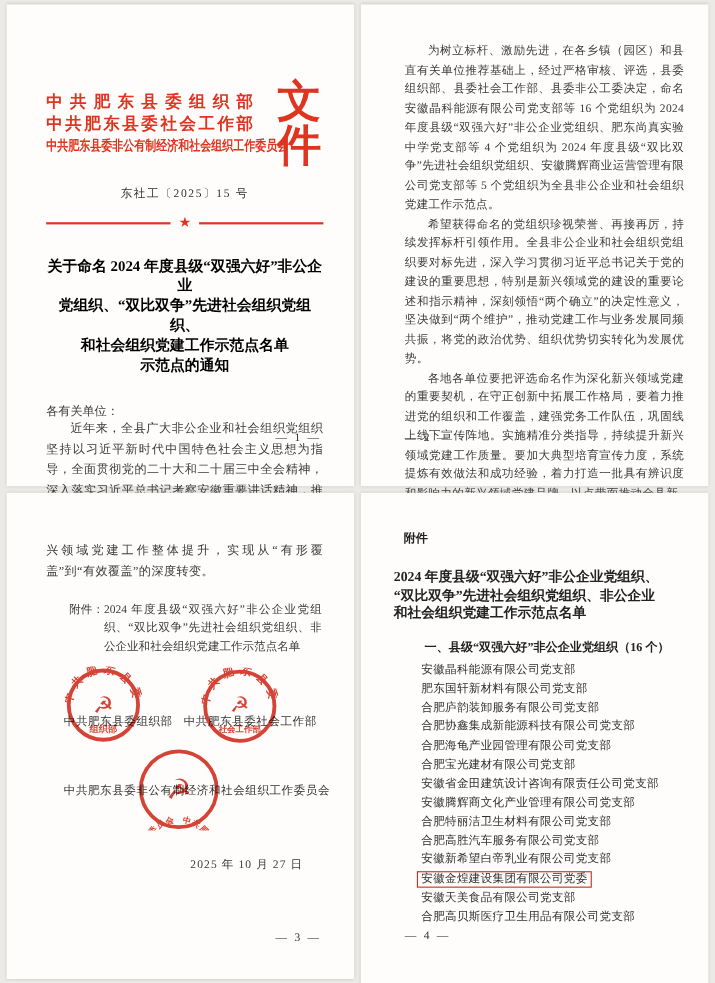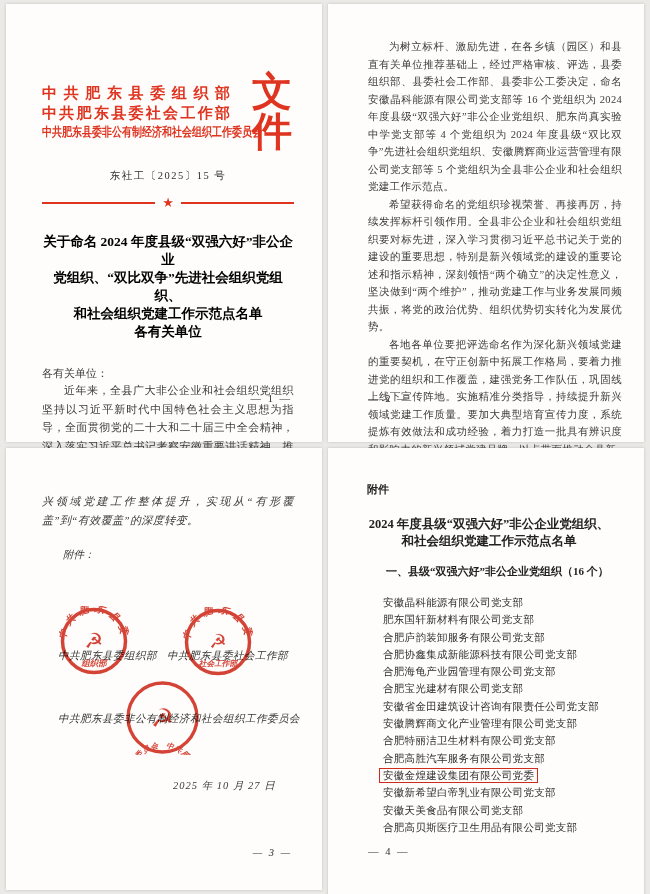--- a/index.html
+++ b/index.html
@@ -1,21 +1,21 @@
 <!DOCTYPE html>
 <html><head>
 <meta charset="utf-8">
 <style>
   * { margin:0; padding:0; box-sizing:border-box; }
   body { background:#e8e7e4; font-family:"Liberation Serif","DejaVu Serif",serif; }
   .canvas { position:relative; width:650px; height:894px; background:#eceae7; overflow:hidden; }
   .page { position:absolute; background:#fefdfb; box-shadow:0 0 3px rgba(0,0,0,.18); color:#3a3a3a; }
   .page1 { left:6px;  top:4px;   width:316px; height:438px; padding:68px 28px 0 36px; }
   .page2 { left:328px; top:4px;  width:316px; height:438px; padding:34px 22px 16px 40px; }
-  .page3 { left:6px;  top:448px; width:316px; height:442px; padding:44px 28px 16px 36px;font-style:italic; }
+  .page3 { left:6px;  top:448px; width:316px; height:442px; padding:44px 28px 16px 36px; }
   .page4 { left:328px; top:448px; width:316px; height:504px; padding:34px 24px 0 30px; }
 
   
   .letterhead { display:flex; align-items:center; }
   .hl-lines { width:192px; }
   .hl { color:#df3420; font-weight:bold; }
   .hl1,.hl2 { font-size:15px; line-height:20px; width:188px; text-align:justify; text-align-last:justify; }
   .hl3 { font-size:12.5px; line-height:19px; white-space:nowrap; transform:scaleX(.80); transform-origin:left center; }
   .wenjian { color:#df3420; font-weight:900; font-size:40px; line-height:40px; margin-left:0; letter-spacing:2px;text-align:right; }
   .doc-number { margin-top:17px; text-align:center; font-size:10.5px; letter-spacing:1.5px; color:#2f2f2f; }
@@ -47,23 +47,23 @@
   .pgnum { position:absolute; font-size:10.5px; letter-spacing:2px; color:#333; }
   .pg-r { right:30px; }
   .pg-l { left:40px; }
   .page1 .pgnum { top:389px; }
   .page2 .pgnum { top:389px; }
   .page3 .pgnum { top:399px; }
   .page4 .pgnum { top:398px; }
 
   
   .attach-label { font-weight:bold; font-size:11px; margin-left:9px; color:#222; }
-  .p4-title { margin-top:19px; text-align:center; font-weight:bold; font-size:12.5px; line-height:16.5px; color:#222; }
+  .p4-title { margin-top:19px; text-align:left; font-weight:bold; font-size:12.5px; line-height:16.5px; color:#222; }
   .section-head { margin-top:15px; margin-left:28px; font-weight:bold; font-size:11px; color:#222; }
-  .company-list { margin-top:15px; margin-left:25px; list-style:none; }
+  .company-list { margin-top:5px; margin-left:25px; list-style:none; }
   .company-list li { font-size:10.5px; line-height:17.3px; letter-spacing:.3px; color:#2f2f2f; }
   .highlight-box { display:inline-block; border:1.5px solid #cf2a1b; padding:0 3px; margin-left:-4px; line-height:13px; }
 </style>
 </head>
 <body>
 
 <div class="canvas">
 
   <section class="page page1">
     <div class="letterhead">
@@ -77,38 +77,39 @@
     <div class="doc-number">东社工〔2025〕15 号</div>
     <div class="star-rule">
       <span class="bar"></span>
       <span class="star">★</span>
       <span class="bar"></span>
     </div>
     <h1 class="doc-title">
       <span style="display:block">关于命名 2024 年度县级“双强六好”非公企业</span>
       <span style="display:block">党组织、“双比双争”先进社会组织党组织、</span>
       <span style="display:block">和社会组织党建工作示范点名单</span>
-      <span style="display:block">各有关单位</span>
+      <span style="display:block">示范点的通知</span>
     </h1>
     <div class="salutation">各有关单位：</div>
     <p class="body-para">近年来，全县广大非公企业和社会组织党组织坚持以习近平新时代中国特色社会主义思想为指导，全面贯彻党的二十大和二十届三中全会精神，深入落实习近平总书记考察安徽重要讲话精神，推动新兴领域党建工作高质量发展，涌现出了一批先进典型。</p>
     <div class="pgnum pg-r">— 1 —</div>
   </section>
 
   <section class="page page2">
     <p class="body-para">为树立标杆、激励先进，在各乡镇（园区）和县直有关单位推荐基础上，经过严格审核、评选，县委组织部、县委社会工作部、县委非公工委决定，命名安徽晶科能源有限公司党支部等 16 个党组织为 2024 年度县级“双强六好”非公企业党组织、肥东尚真实验中学党支部等 4 个党组织为 2024 年度县级“双比双争”先进社会组织党组织、安徽腾辉商业运营管理有限公司党支部等 5 个党组织为全县非公企业和社会组织党建工作示范点。</p>
     <p class="body-para">希望获得命名的党组织珍视荣誉、再接再厉，持续发挥标杆引领作用。全县非公企业和社会组织党组织要对标先进，深入学习贯彻习近平总书记关于党的建设的重要思想，特别是新兴领域党的建设的重要论述和指示精神，深刻领悟“两个确立”的决定性意义，坚决做到“两个维护”，推动党建工作与业务发展同频共振，将党的政治优势、组织优势切实转化为发展优势。</p>
     <p class="body-para">各地各单位要把评选命名作为深化新兴领域党建的重要契机，在守正创新中拓展工作格局，要着力推进党的组织和工作覆盖，建强党务工作队伍，巩固线上线下宣传阵地。实施精准分类指导，持续提升新兴领域党建工作质量。要加大典型培育宣传力度，系统提炼有效做法和成功经验，着力打造一批具有辨识度和影响力的新兴领域党建品牌，以点带面推动全县新</p>
     <div class="pgnum pg-l">— 2 —</div>
   </section>
 
   <section class="page page3">
     <p class="cont-para">兴领域党建工作整体提升，实现从“有形覆盖”到“有效覆盖”的深度转变。</p>
     <div class="attach-block">
       <span class="lbl">附件：</span>
+      <span class="txt">2024 年度县级“双强六好”非公企业党组织、“双比双争”先进社会组织党组织、非公企业和社会组织党建工作示范点名单</span>
     </div>
 
     <div class="signer signer1">中共肥东县委组织部</div>
     <div class="signer signer2">中共肥东县委社会工作部</div>
     <div class="signer signer3">中共肥东县委非公有制经济和社会组织工作委员会</div>
 
     <svg class="seal seal1" viewBox="0 0 100 100">
       <defs>
           <path id="arcA" d="M 14,66 A 40,40 0 1 1 86,66" fill="none"></path>
         </defs>
@@ -144,37 +145,38 @@
     </svg>
 
     <div class="doc-date">2025 年 10 月 27 日</div>
     <div class="pgnum pg-r">— 3 —</div>
   </section>
 
   <section class="page page4">
     <div class="attach-label">附件</div>
     <h2 class="p4-title">
       <span style="display:block">2024 年度县级“双强六好”非公企业党组织、</span>
+      <span style="display:block">“双比双争”先进社会组织党组织、非公企业</span>
       <span style="display:block">和社会组织党建工作示范点名单</span>
     </h2>
     <div class="section-head">一、县级“双强六好”非公企业党组织（16 个）</div>
     <ul class="company-list">
       <li>安徽晶科能源有限公司党支部</li>
       <li>肥东国轩新材料有限公司党支部</li>
       <li>合肥庐韵装卸服务有限公司党支部</li>
       <li>合肥协鑫集成新能源科技有限公司党支部</li>
       <li>合肥海龟产业园管理有限公司党支部</li>
       <li>合肥宝光建材有限公司党支部</li>
       <li>安徽省金田建筑设计咨询有限责任公司党支部</li>
       <li>安徽腾辉商文化产业管理有限公司党支部</li>
       <li>合肥特丽洁卫生材料有限公司党支部</li>
       <li>合肥高胜汽车服务有限公司党支部</li>
+      <li>安徽新希望白帝乳业有限公司党支部</li>
       <li>
         <span class="highlight-box">安徽金煌建设集团有限公司党委</span>
       </li>
-      <li>安徽新希望白帝乳业有限公司党支部</li>
       <li>安徽天美食品有限公司党支部</li>
       <li>合肥高贝斯医疗卫生用品有限公司党支部</li>
     </ul>
     <div class="pgnum pg-l">— 4 —</div>
   </section>
 
 </div>
 
 </body></html>

